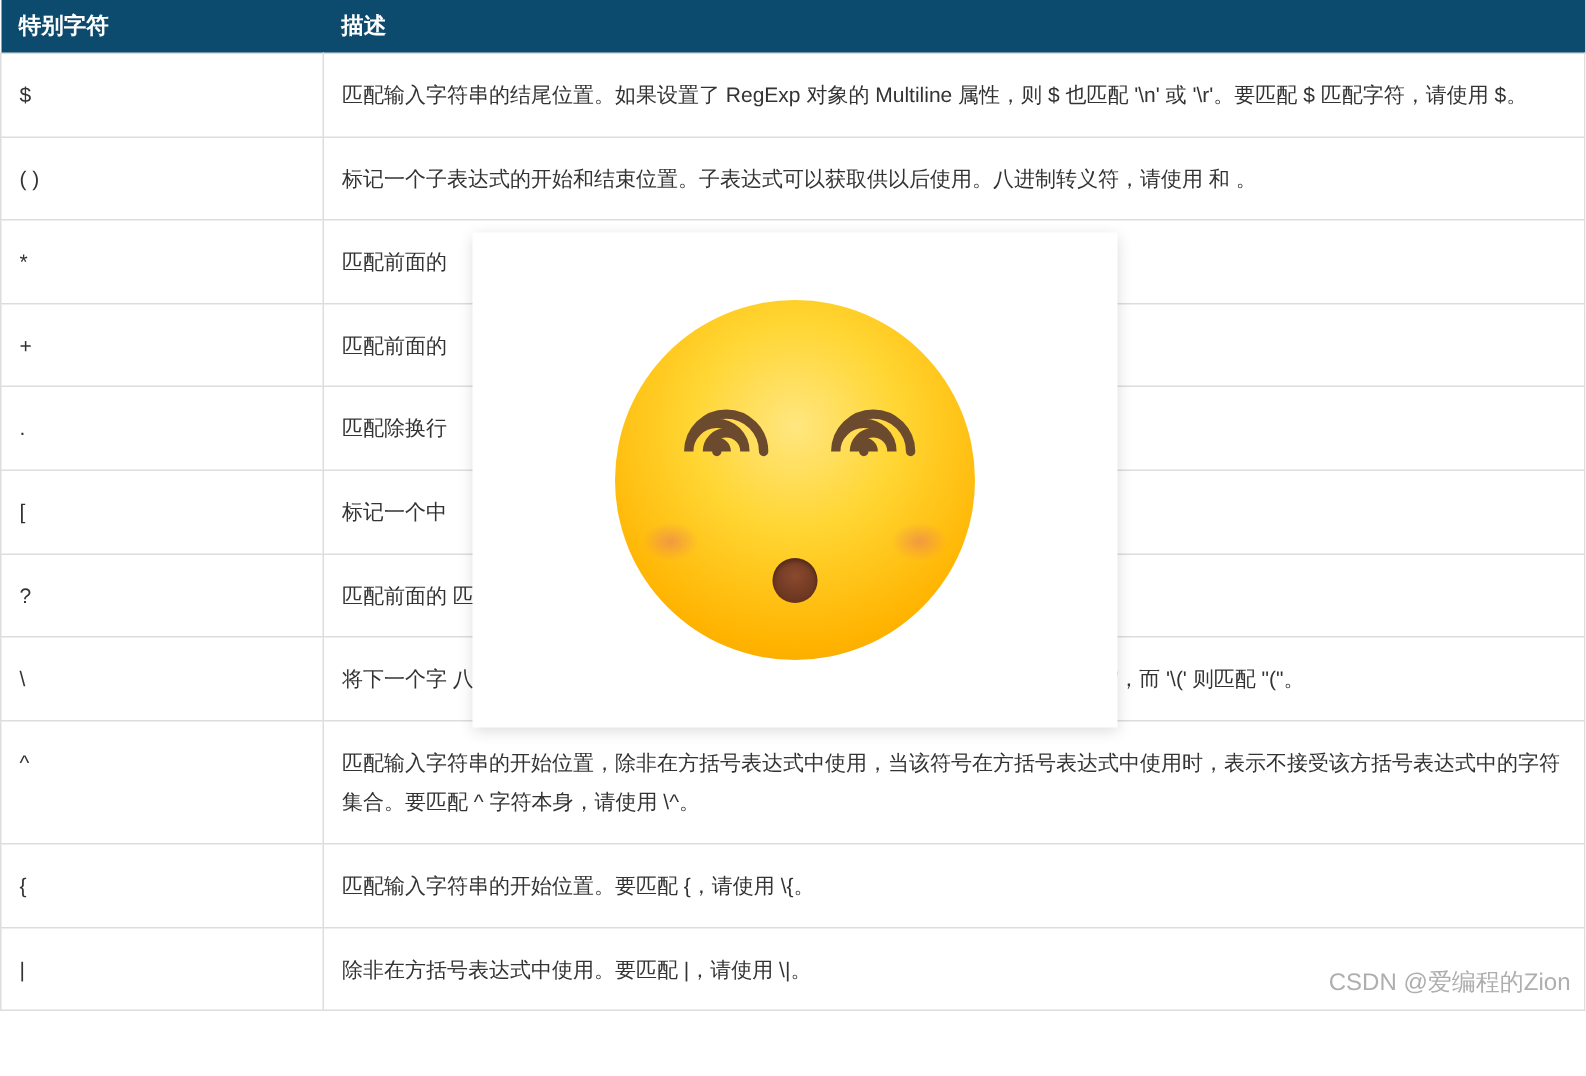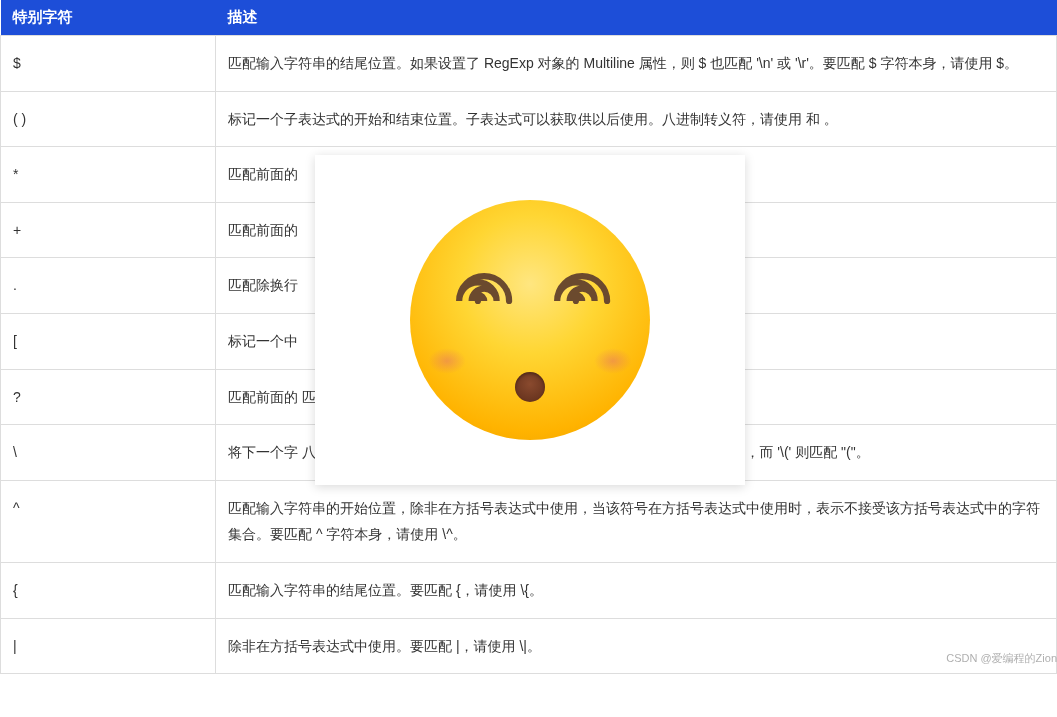--- a/index.html
+++ b/index.html
@@ -13,21 +13,21 @@
       color: #333;
       background: #fff;
       width: 1057px;
       position: relative;
     }
     table {
       width: 100%;
       border-collapse: collapse;
     }
     thead tr {
-      background: #1d4ed8;
+      background: #0c4a6e;
     }
     thead th {
       color: #fff;
       font-weight: bold;
       text-align: left;
       padding: 8px 12px;
       font-size: 15px;
     }
     thead th:first-child {
       width: 215px;
@@ -90,41 +90,41 @@
       height: 30px;
       border-radius: 50%;
       background: radial-gradient(circle at 50% 40%, #8a4a2e 0%, #6b3620 70%);
       left: 50%;
       transform: translateX(-50%);
       top: 172px;
       box-shadow: inset 0 2px 3px rgba(0,0,0,0.3);
     }
     .watermark {
       position: absolute;
-      right: 0;
+      right: 10px;
       bottom: 8px;
       color: rgba(120,120,120,0.6);
-      font-size: 11px;
+      font-size: 16px;
       pointer-events: none;
     }
   </style>
 </head>
 <body>
 
 <table>
   <thead>
     <tr>
       <th>特别字符</th>
       <th>描述</th>
     </tr>
   </thead>
   <tbody id="table-body">
   <tr>
         <td>$</td>
-        <td>匹配输入字符串的结尾位置。如果设置了 RegExp 对象的 Multiline 属性，则 $ 也匹配 '\n' 或 '\r'。要匹配 $ 字符本身，请使用 $。</td>
+        <td>匹配输入字符串的结尾位置。如果设置了 RegExp 对象的 Multiline 属性，则 $ 也匹配 '\n' 或 '\r'。要匹配 $ 匹配字符，请使用 $。</td>
       </tr>
       <tr>
         <td>( )</td>
         <td>标记一个子表达式的开始和结束位置。子表达式可以获取供以后使用。八进制转义符，请使用 和 。</td>
       </tr>
       <tr>
         <td>*</td>
         <td>匹配前面的</td>
       </tr>
       <tr>
@@ -146,21 +146,21 @@
       <tr>
         <td>\</td>
         <td>将下一个字                                                                                          八进制转义符。例如， 'n' 匹配字符 'n'。'\n' 匹配换行符。序列 '\' 匹配 "\"，而 '\(' 则匹配 "("。</td>
       </tr>
       <tr>
         <td>^</td>
         <td>匹配输入字符串的开始位置，除非在方括号表达式中使用，当该符号在方括号表达式中使用时，表示不接受该方括号表达式中的字符集合。要匹配 ^ 字符本身，请使用 \^。</td>
       </tr>
       <tr>
         <td>{</td>
-        <td>匹配输入字符串的结尾位置。要匹配 {，请使用 \{。</td>
+        <td>匹配输入字符串的开始位置。要匹配 {，请使用 \{。</td>
       </tr>
       <tr>
         <td>|</td>
         <td>除非在方括号表达式中使用。要匹配 |，请使用 \|。</td>
       </tr>
     </tbody>
 </table>
 
 <div class="overlay-image">
   <div class="emoji-face">

